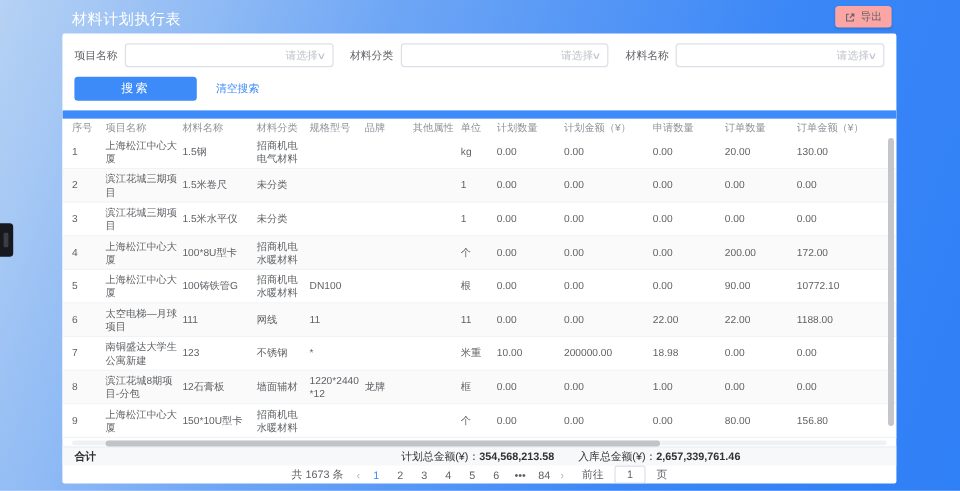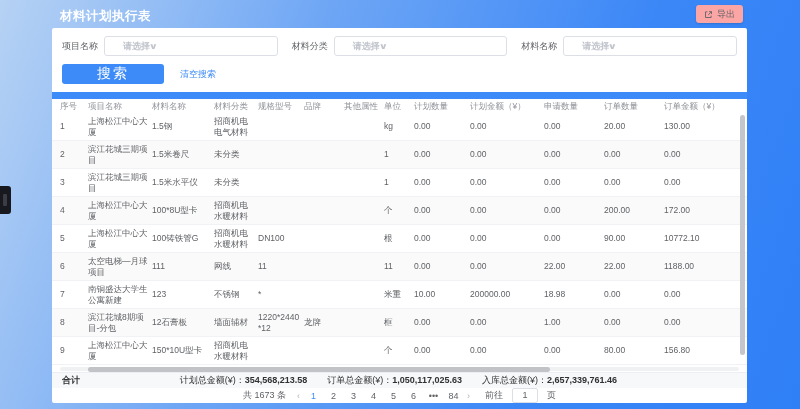--- a/index.html
+++ b/index.html
@@ -1,41 +1,41 @@
 <!DOCTYPE html>
 <html><head>
 <meta charset="utf-8">
 <style>
   * { margin:0; padding:0; box-sizing:border-box; }
   html,body { width:800px; height:409px; overflow:hidden;
     font-family:"Liberation Sans","DejaVu Sans",sans-serif; }
   body { background:linear-gradient(110deg,#b6d2f4 0%,#6ea6f5 35%,#3b87f7 70%,#2f7ff6 100%); position:relative; }
 
-  .page-title { position:absolute; left:60px; top:8px; color:#fff; font-size:12.5px; font-weight:bold; letter-spacing:.5px; }
+  .page-title { position:absolute; left:60px; top:8px; color:#fff; font-size:12.5px; font-weight:normal; letter-spacing:.5px; }
   .export-btn { position:absolute; right:57px; top:5px; height:18px; padding:0 8px; background:#fca5a5; border:none;
     border-radius:3px; display:flex; align-items:center; gap:4px; font-size:9px; color:#606266; cursor:pointer;
     box-shadow:0 1px 2px rgba(0,0,0,.15); }
 
   .side-tab { position:absolute; left:0; top:186px; width:11px; height:28px; background:#17191e; border-radius:0 3px 3px 0; }
   .side-tab::after { content:""; position:absolute; left:3px; top:8px; width:4px; height:12px; background:#3a3d45; border-radius:1px; }
 
   .card { position:absolute; left:52px; top:28px; width:695px; height:375px; background:#fff; border-radius:2px;
     display:flex; flex-direction:column; overflow:hidden; }
 
   .filters { display:flex; align-items:center; gap:14px; padding:8px 10px 4px; }
   .filter-group { display:flex; align-items:center; gap:6px; flex:1; }
   .filter-label { font-size:9px; color:#606266; white-space:nowrap; }
   .select { flex:1; height:20px; border:1px solid #dcdfe6; border-radius:3px; background:#fff;
-    display:flex; align-items:center; justify-content:flex-start; padding:0 18px; cursor:pointer;font-weight:bold; }
+    display:flex; align-items:center; justify-content:flex-end; padding:0 6px; cursor:pointer; }
   .select .ph { font-size:9px; color:#c0c4cc; }
   .select .chev { font-size:8px; color:#c0c4cc; transform:scaleX(1.4); }
 
   .actions { display:flex; align-items:center; gap:16px; padding:4px 10px 8px; }
   .search-btn { width:102px; height:20px; background:#3d8bf8; color:#fff; border:none; border-radius:3px;
-    font-size:14px; letter-spacing:2px; cursor:pointer; }
+    font-size:10px; letter-spacing:2px; cursor:pointer; }
   .clear-link { font-size:9px; color:#3d8bf8; cursor:pointer; }
 
   .table-wrap { position:relative; }
   .blue-strip { height:7px; background:#3d8bf8; }
   .row-flex { display:flex; padding:0 8px; align-items:center; }
   .thead { height:14px; background:#fff; }
   .cell { padding-right:4px; word-break:break-all; line-height:1.25; }
   .th { font-size:8.5px; color:#909399; white-space:nowrap; overflow:hidden; }
   .tr { min-height:28px; border-bottom:1px solid #f0f2f5; background:#fff; }
   .tr.alt { background:#fafafa; }
@@ -271,23 +271,20 @@
 
   <div class="hscroll">
     <div class="thumb"></div>
   </div>
 
   <div class="summary">
     <span class="summary-total">合计</span>
     <div class="summary-items">
       <span class="summary-item">
         <span>计划总金额(¥)：</span><span class="val">354,568,213.58</span>
-      </span>
-      <span class="summary-item">
-        <span>订单总金额(¥)：</span><span class="val">1,050,117,025.63</span>
       </span>
       <span class="summary-item">
         <span>入库总金额(¥)：</span><span class="val">2,657,339,761.46</span>
       </span>
     </div>
   </div>
 
   <div class="pagination">
     <span class="pg-total">共 1673 条</span>
     <span class="pg-chev">‹</span>

